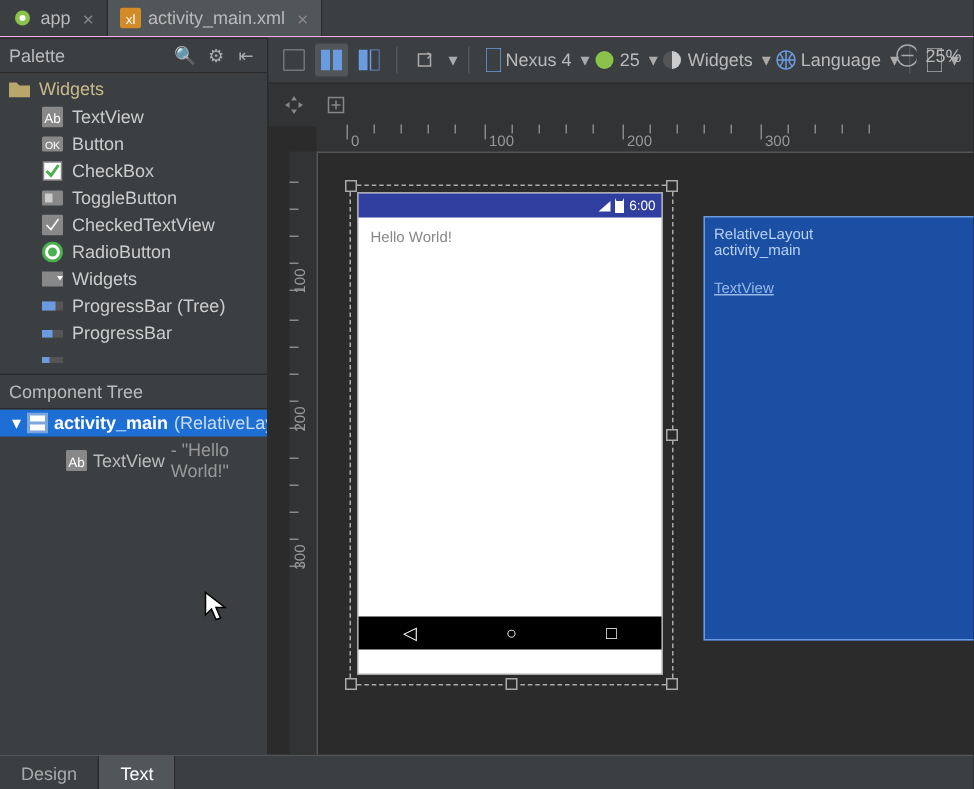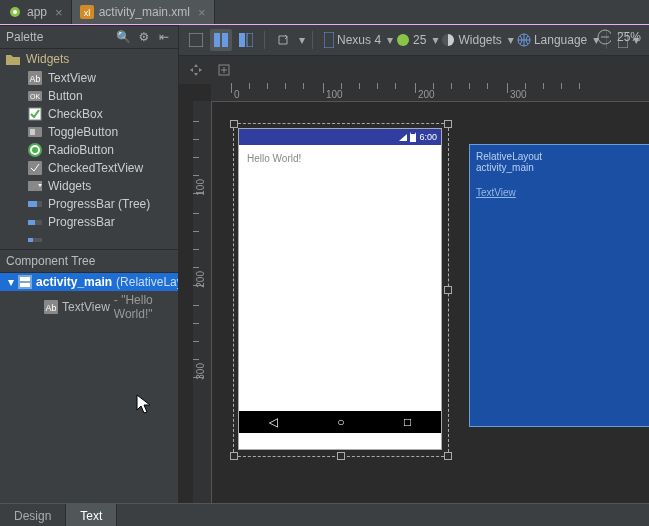--- a/index.html
+++ b/index.html
@@ -136,34 +136,34 @@
               <svg width="14" height="14">
                 <rect width="14" height="10" y="2" rx="1" fill="#888"></rect>
                 <rect x="2" y="4" width="5" height="6" fill="#ccc"></rect>
               </svg>
             </span>
             <span>ToggleButton</span>
           </div>
           <div class="pal-row">
             <span class="ic">
               <svg width="14" height="14">
+                <rect width="14" height="14" rx="1" fill="#888"></rect>
+                <path d="M3 7l3 3 5-7" fill="none" stroke="#fff"></path>
+              </svg>
+            </span>
+            <span>CheckedTextView</span>
+          </div>
+          <div class="pal-row">
+            <span class="ic">
+              <svg width="14" height="14">
                 <circle cx="7" cy="7" r="6" fill="#fff" stroke="#4caf50" stroke-width="2"></circle>
                 <circle cx="7" cy="7" r="3" fill="#4caf50"></circle>
               </svg>
             </span>
             <span>RadioButton</span>
-          </div>
-          <div class="pal-row">
-            <span class="ic">
-              <svg width="14" height="14">
-                <rect width="14" height="14" rx="1" fill="#888"></rect>
-                <path d="M3 7l3 3 5-7" fill="none" stroke="#fff"></path>
-              </svg>
-            </span>
-            <span>CheckedTextView</span>
           </div>
           <div class="pal-row">
             <span class="ic">
               <svg width="14" height="14">
                 <rect width="14" height="10" y="2" fill="#888"></rect>
                 <path d="M10 5l2 3 2-3z" fill="#fff"></path>
               </svg>
             </span>
             <span>Widgets</span>
           </div>

